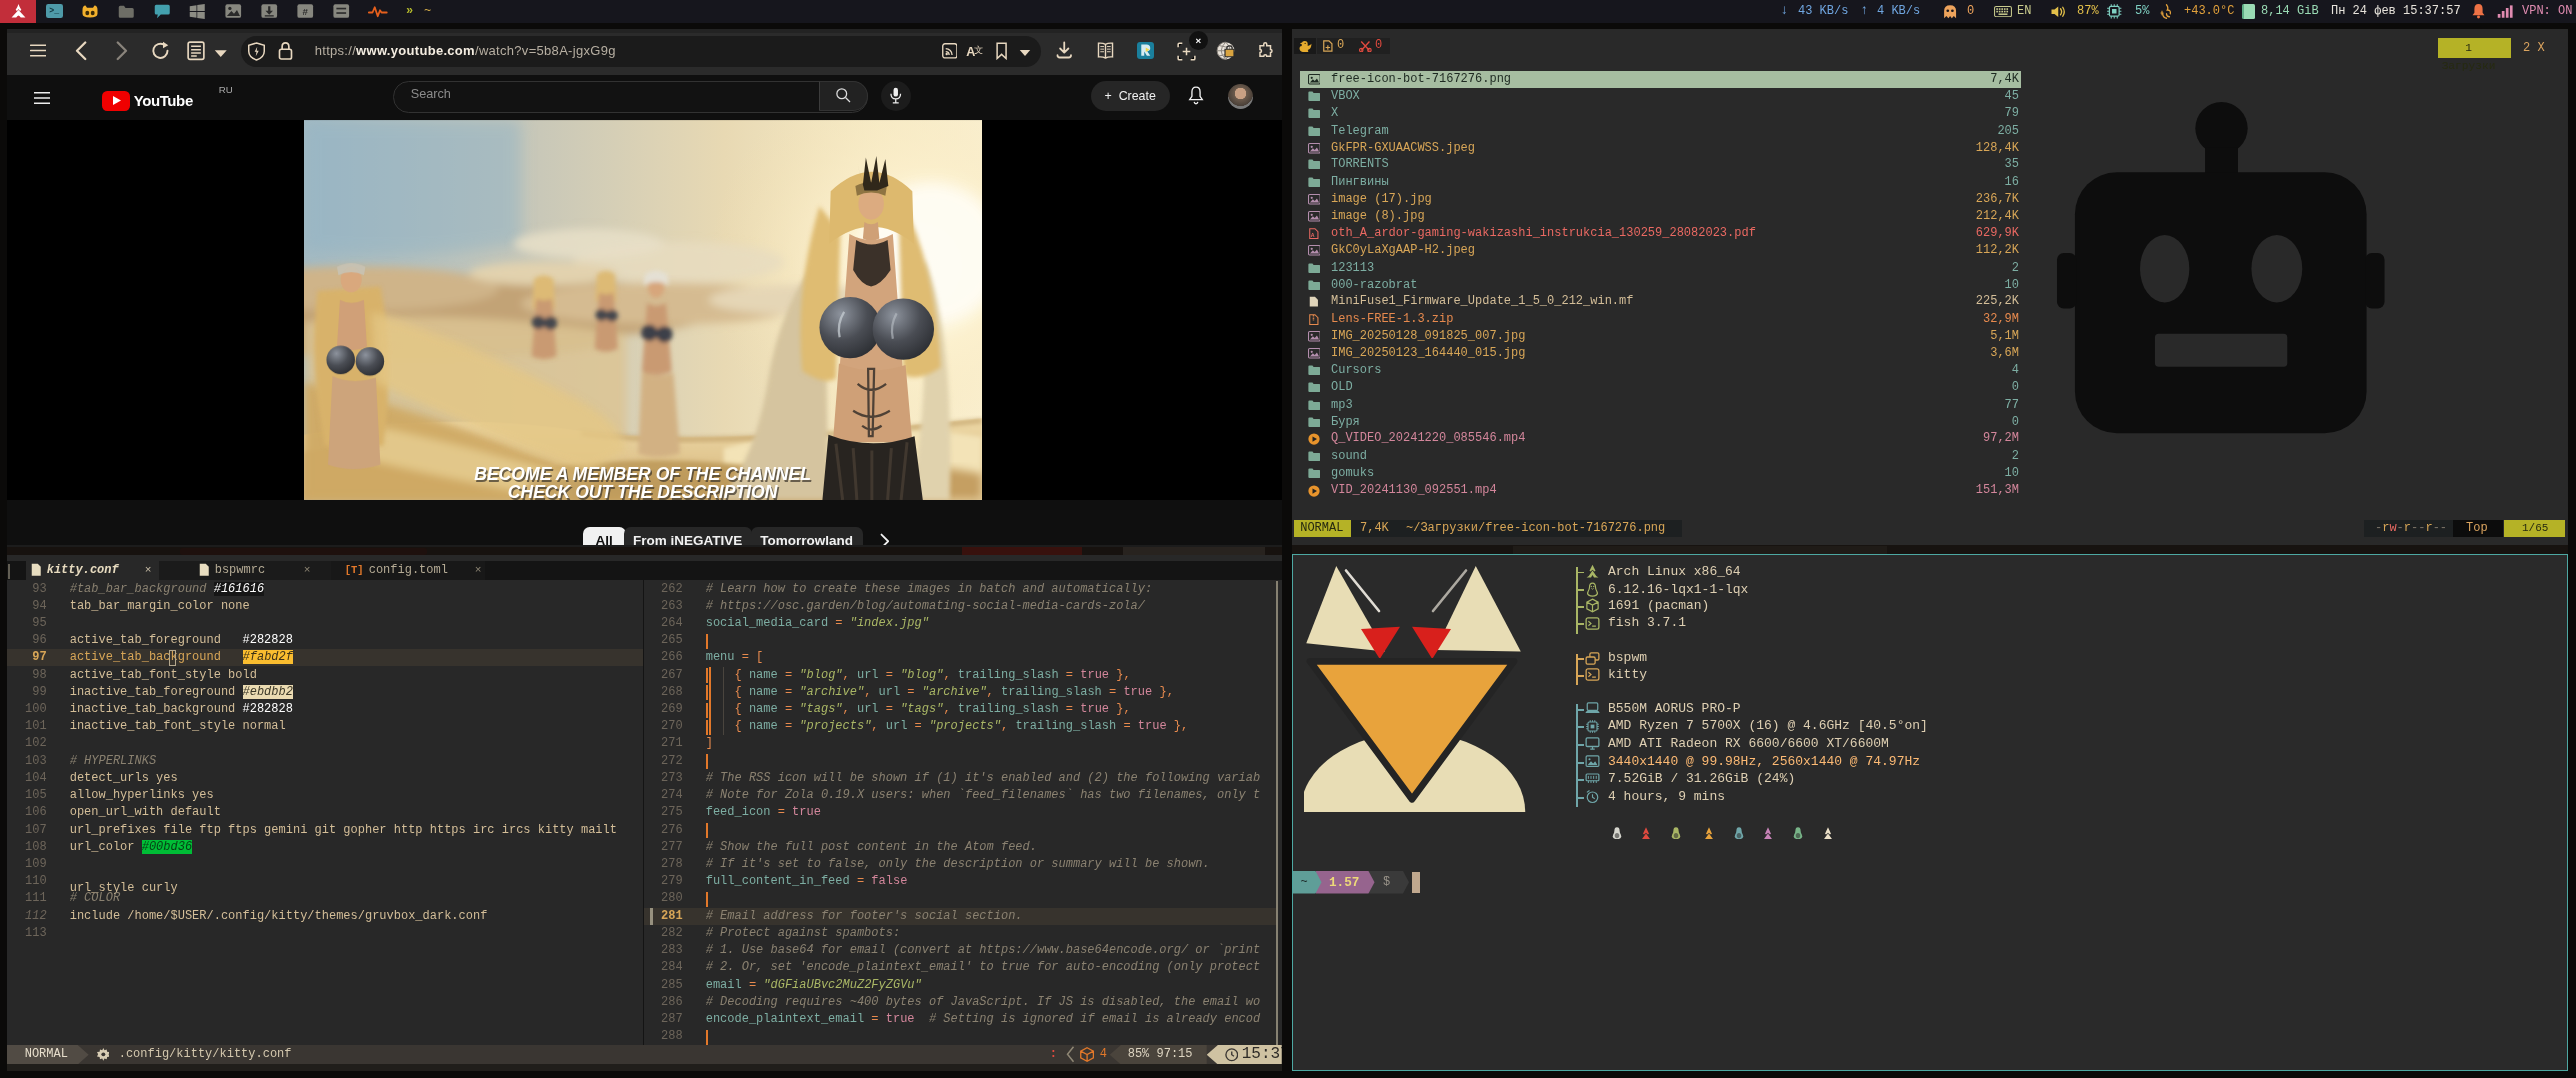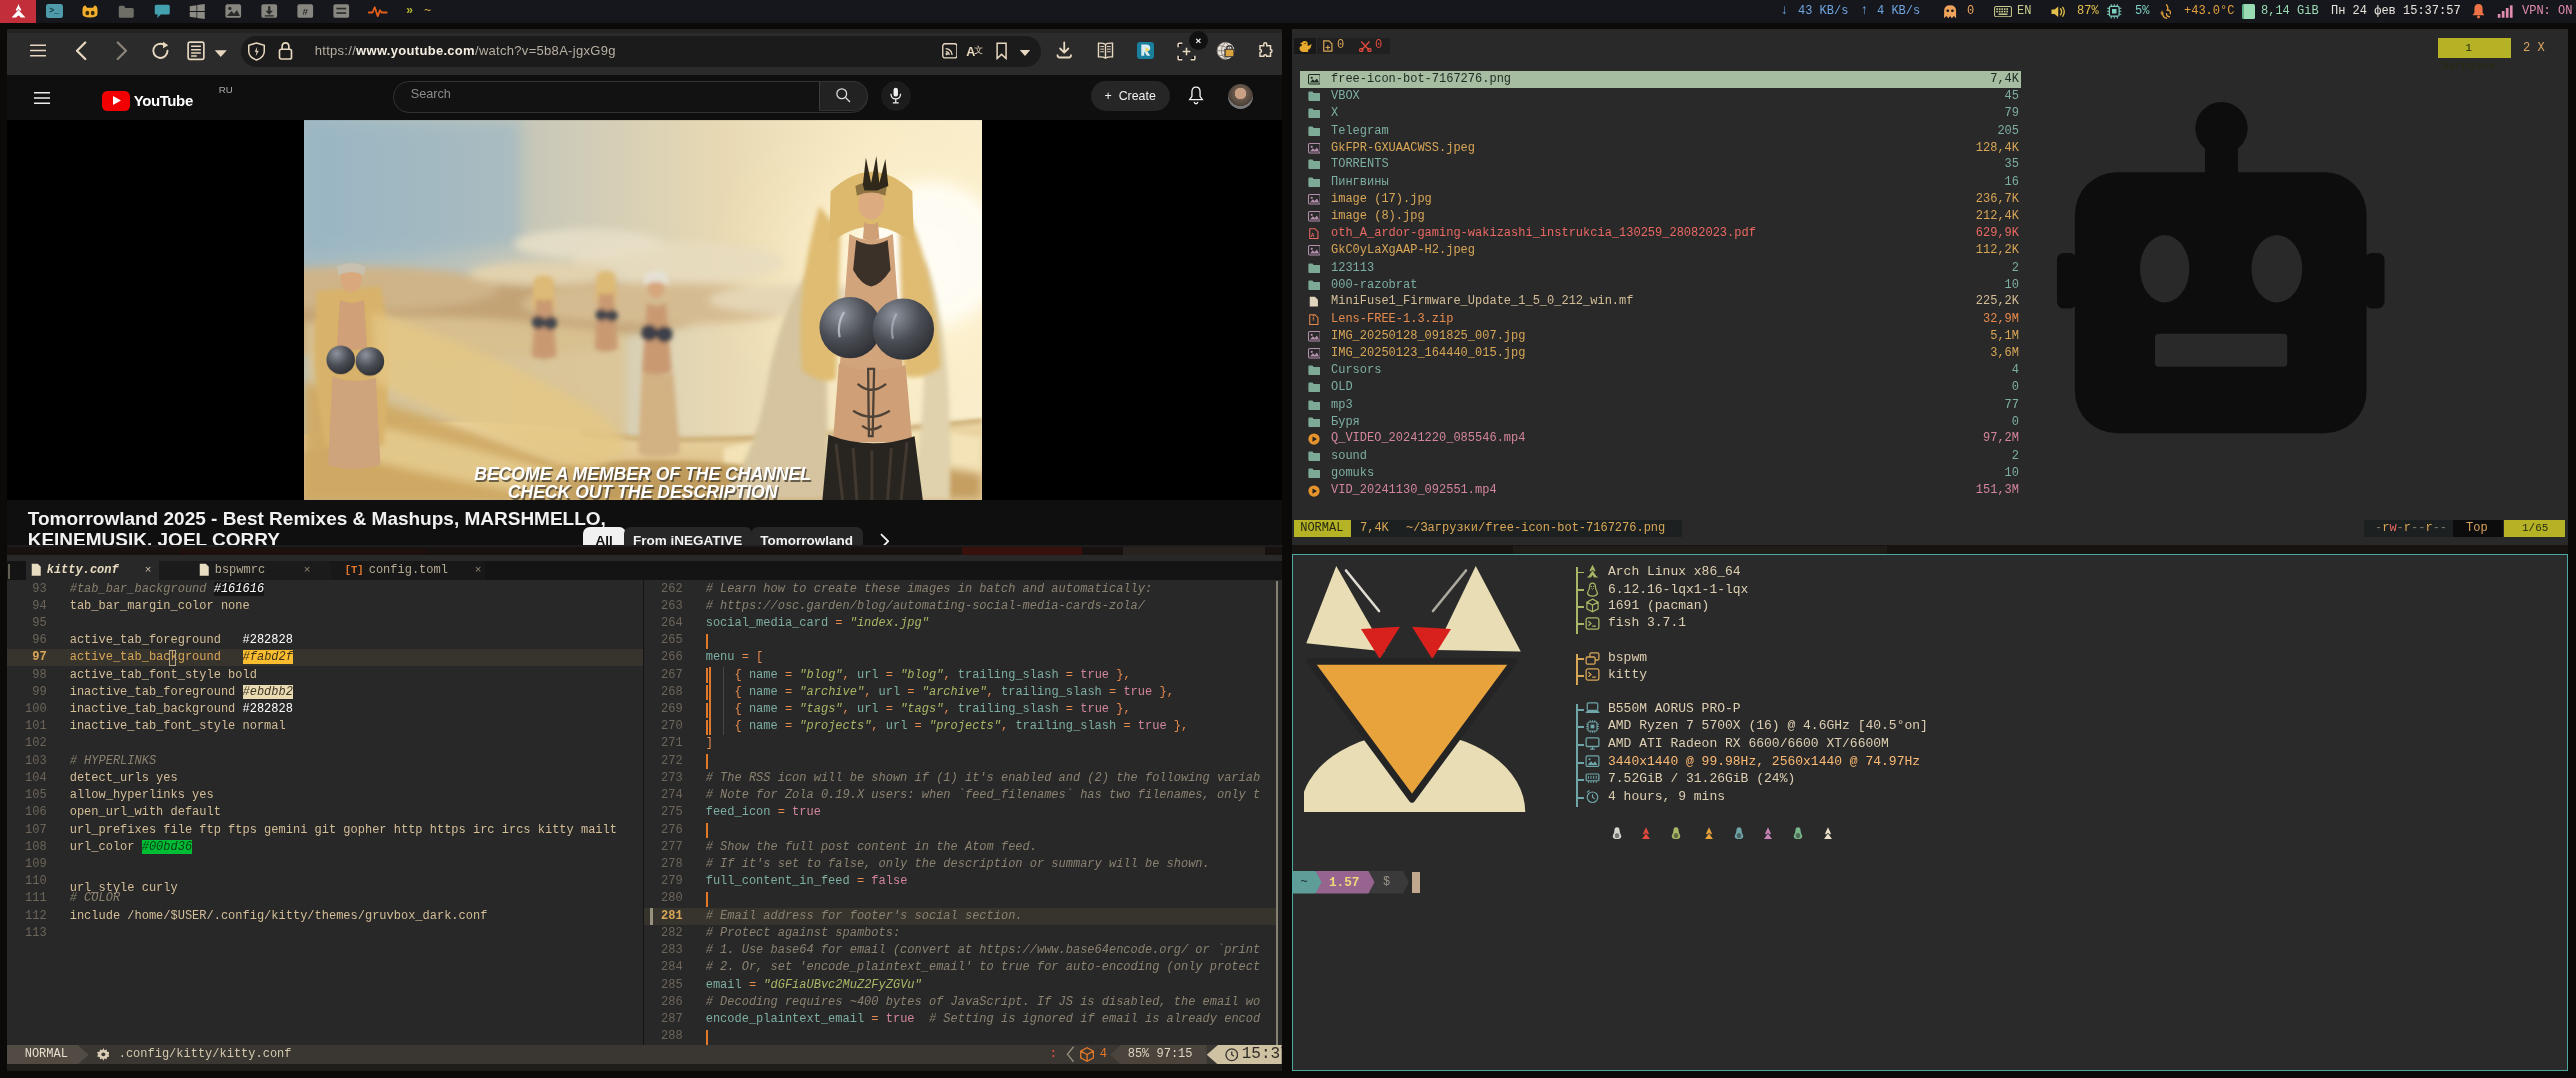--- a/index.html
+++ b/index.html
@@ -404,21 +404,20 @@
   </g>
   <g font-family="Liberation Sans" font-weight="bold" font-style="italic" text-anchor="middle">
    <text x="454" y="483" font-size="23.5" fill="#3a342c" opacity=".7">BECOME A MEMBER OF THE CHANNEL</text>
    <text x="454" y="507" font-size="23.5" fill="#3a342c" opacity=".7">CHECK OUT THE DESCRIPTION</text>
    <text x="452" y="481" font-size="23.5" fill="#ffffff">BECOME A MEMBER OF THE CHANNEL</text>
    <text x="452" y="505" font-size="23.5" fill="#ffffff">CHECK OUT THE DESCRIPTION</text>
   </g>
  </svg>
  </div>
 
- <div class="a" style="left:21px;top:479px;width:644px;font-size:19px;font-weight:bold;color:#f1f1f1;line-height:21.3px;letter-spacing:0px;">Tomorrowland 2025 - Best Remixes &amp; Mashups, MARSHMELLO, KEINEMUSIK, JOEL CORRY</div>
  <div class="a" style="left:576px;top:498px;width:43px;height:28.5px;background:#f1f1f1;border-radius:6.7px;color:#0f0f0f;font-size:13.5px;font-weight:bold;text-align:center;line-height:28.5px;">All</div>
  <div class="a" style="left:617px;top:498px;width:128px;height:28.5px;background:#272727;border-radius:6.7px;color:#f1f1f1;font-size:13.5px;font-weight:bold;text-align:center;line-height:28.5px;">From iNEGATIVE</div>
  <div class="a" style="left:744px;top:498px;width:112px;height:28.5px;background:#272727;border-radius:6.7px;color:#f1f1f1;font-size:13.5px;font-weight:bold;text-align:center;line-height:28.5px;">Tomorrowland</div>
  <svg class="a" style="left:873px;top:504px;" width="9.7" height="16.5" viewBox="0 0 13 22">
         <path d="M2 2 L11 11 L2 20" stroke="#f1f1f1" stroke-width="2.4" fill="none" stroke-linecap="round"></path>
       </svg>
  <div class="a" style="left:0;top:516px;width:1275px;height:2.2px;background:#1c1c1c;"></div>
 </div>
 <div id="editor" class="win">
 <div class="a" style="left:0;top:6px;width:1275px;height:19px;background:#141414;"></div>
@@ -468,21 +467,21 @@
 <div class="crow" style="left:63px;top:249px;"><span class="cream">open_url_with default</span></div>
 <div class="lnum" style="left:0;top:267px;color:#6d655a;">107</div>
 <div class="crow" style="left:63px;top:267px;"><span class="cream">url_prefixes file ftp ftps gemini git gopher http https irc ircs kitty mailt</span></div>
 <div class="lnum" style="left:0;top:284px;color:#6d655a;">108</div>
 <div class="crow" style="left:63px;top:284px;"><span class="cream">url_color </span><span style="background:#00bd36;color:#063c14;font-style:italic;">#00bd36</span></div>
 <div class="lnum" style="left:0;top:301px;color:#6d655a;">109</div>
 <div class="crow" style="left:63px;top:301px;margin-top:24px;"><span class="cream">url_style curly</span></div>
 <div class="lnum" style="left:0;top:318px;color:#6d655a;">110</div>
 <div class="lnum" style="left:0;top:335px;color:#6d655a;">111</div>
 <div class="crow" style="left:63px;top:335px;"><span class="com"># COLOR</span></div>
-<div class="lnum" style="left:0;top:353px;color:#6d655a;">112</div>
+<div class="lnum" style="left:0;top:353px;color:#6d655a;font-style:italic;">112</div>
 <div class="crow" style="left:63px;top:353px;"><span class="cream">include /home/$USER/.config/kitty/themes/gruvbox_dark.conf</span></div>
 <div class="lnum" style="left:0;top:370px;color:#6d655a;">113</div>
 <div class="a" style="left:162px;top:95px;width:7.5px;height:15.7px;border:0.7px solid #b5a88e;box-sizing:border-box;"></div>
 <div class="lnum" style="left:636px;top:25.5px;color:#6d655a;">262</div>
 <div class="crow" style="left:699px;top:25.5px;width:571px;overflow:hidden;"><span class="com"># Learn how to create these images in batch and automatically:</span></div>
 <div class="lnum" style="left:636px;top:43px;color:#6d655a;">263</div>
 <div class="crow" style="left:699px;top:43px;width:571px;overflow:hidden;"><span class="com"># https://osc.garden/blog/automating-social-media-cards-zola/</span></div>
 <div class="lnum" style="left:636px;top:60px;color:#6d655a;">264</div>
 <div class="crow" style="left:699px;top:60px;width:571px;overflow:hidden;"><span class="teal">social_media_card</span><span class="orn"> = </span><span class="grn">"index.jpg"</span></div>
 <div class="lnum" style="left:636px;top:77px;color:#6d655a;">265</div>

